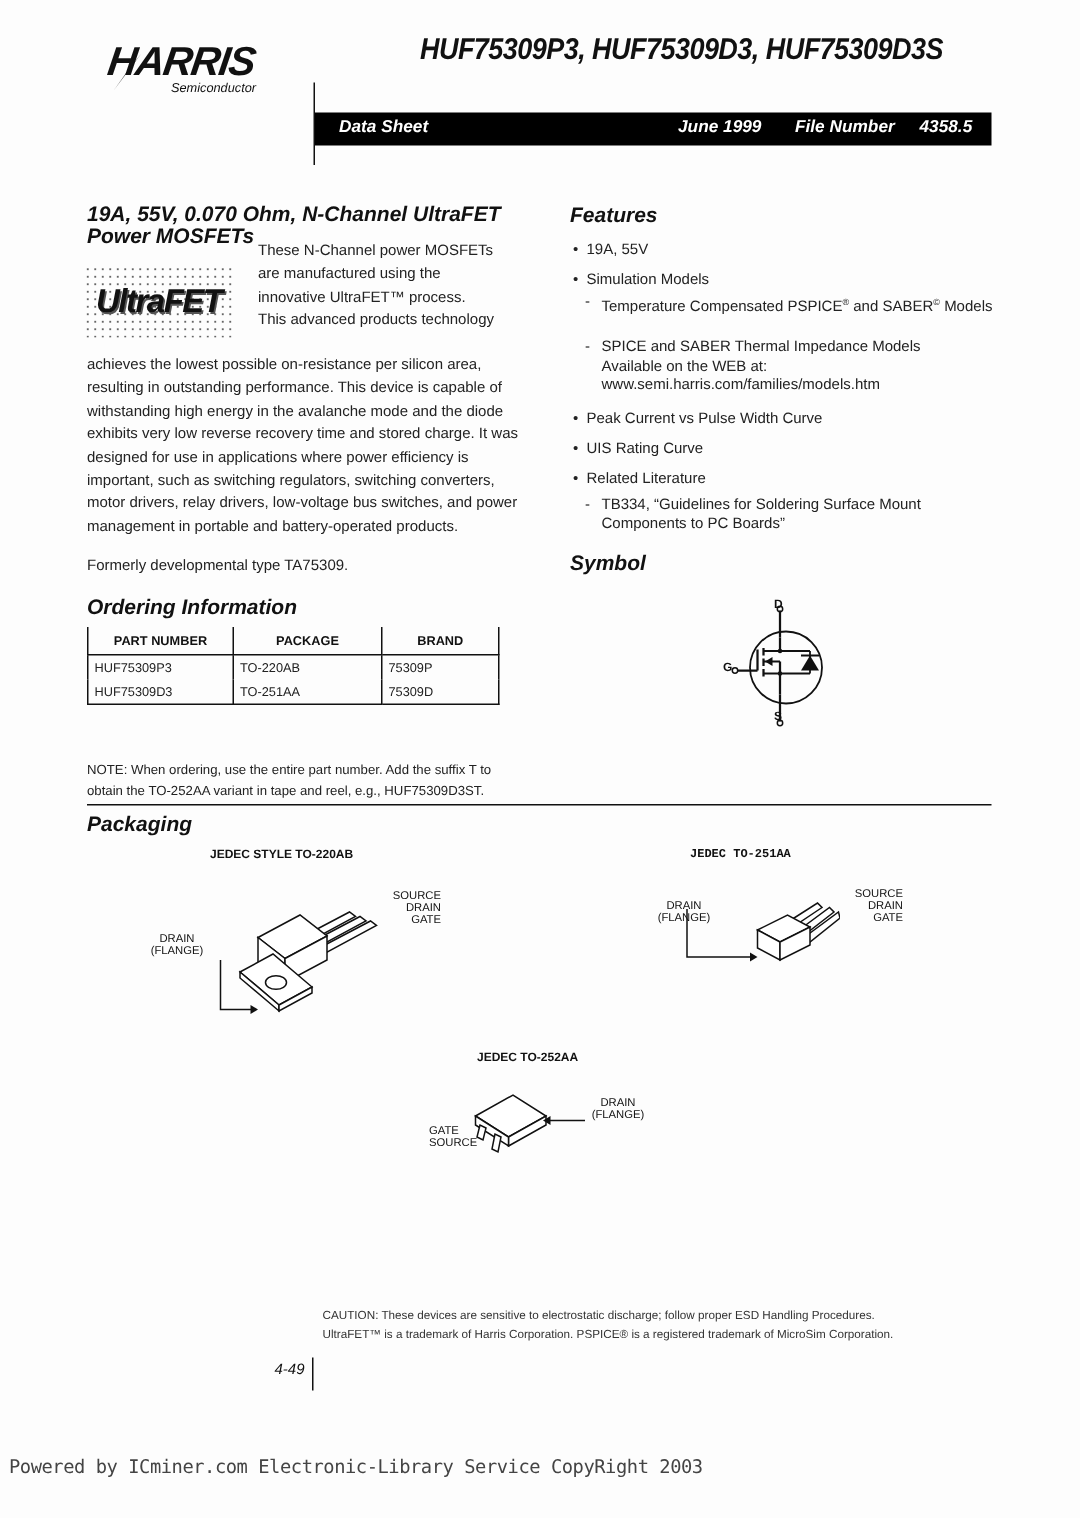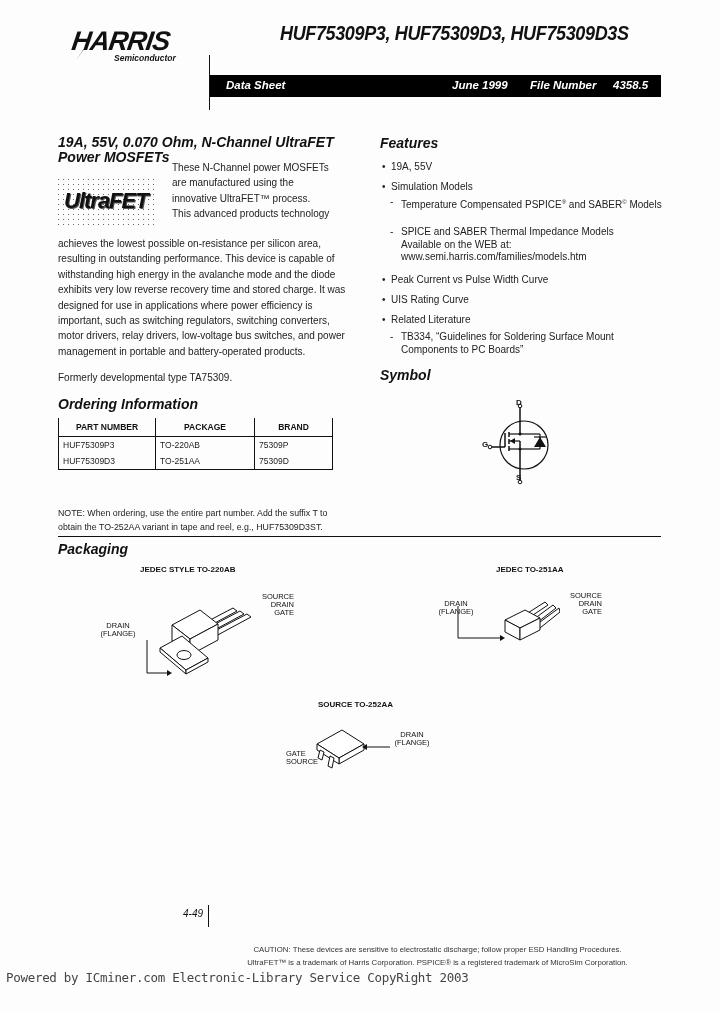--- a/index.html
+++ b/index.html
@@ -8,21 +8,21 @@
     background: #fdfdfd; color: #111;
     font-family: "Liberation Sans", sans-serif;
   }
   .abs { position: absolute; }
   .logo-harris {
     left: 72px; top: 26px; font-size: 27px; font-weight: bold; font-style: italic;
     letter-spacing: -1px; color: #111; transform: skewX(-8deg);
   }
   .logo-bolt { left: 76px; top: 36px; width: 30px; height: 24px; }
   .logo-sub {
-    left: 114px; top: 53px; font-size: 8.5px; font-style: italic; font-weight: bold;
+    left: 114px; top: 53px; font-size: 8.5px; font-style: italic; font-weight: normal;
   }
   .doc-title {
     left: 280px; top: 22px; font-size: 20px; font-weight: bold; font-style: italic;
     letter-spacing: -0.4px; transform: scaleX(0.9); transform-origin: left top;
   }
   .vline { left: 209px; top: 55px; width: 1px; height: 55px; background: #111; }
   .bar {
     left: 210px; top: 75px; width: 451px; height: 22px; background: #000; color: #fff;
     font-size: 11.5px; font-style: italic; font-weight: bold;
   }
@@ -65,22 +65,22 @@
   .sub-item { position: absolute; left: 390px; font-size: 10px; line-height: 12.5px; color: #222; }
   .sub-item .dash { position: absolute; left: 0; top: 0; }
   .sub-item .txt { position: absolute; left: 11px; top: 0; width: 270px; }
   .sup { font-size: 6px; vertical-align: super; }
   .sep { left: 58px; top: 536px; width: 603px; height: 1px; background: #111; }
   .pkg-label { font-size: 8px; font-weight: bold; color: #111; white-space: nowrap; }
   .pin-label { font-size: 7.5px; font-weight: normal; line-height: 8px; text-align: right; }
   .footer-line { left: 208px; top: 905px; width: 1px; height: 22px; background: #111; }
   .page-num { left: 183px; top: 908px; font-size: 10px; font-style: italic; }
   .footer-text {
-    left: 215px; top: 944px; width: 445px; font-size: 7.8px; line-height: 12.5px;
-    text-align: center; color: #333;
+    left: 215px; top: 871px; width: 445px; font-size: 7.8px; line-height: 12.5px;
+    text-align: left; color: #333;
   }
   .powered {
     left: 6px; top: 970px; font-family: "DejaVu Sans Mono", monospace; font-size: 12.5px;
     color: #444; white-space: nowrap; letter-spacing: -0.3px;
   }
 </style>
 </head>
 <body>
 
 <div class="abs logo-harris">HARRIS</div>
@@ -224,21 +224,21 @@
     <path d="M80 39 L108 24 L108 40 L80 55 Z"></path>
     <path d="M50 48 L72 36 L98 58 L76 70 Z"></path>
     <path d="M50 48 L76 70 L76 74 L50 52 Z"></path>
     <path d="M76 70 L98 58 L98 62 L76 74 Z"></path>
     <ellipse cx="74" cy="55" rx="7" ry="4.5"></ellipse>
   </g>
   <polyline points="37,40 37,73 60,73" fill="none" stroke="#111" stroke-width="1"></polyline>
   <path d="M57 70 L62 73 L57 76 Z" fill="#111"></path>
 </svg>
 
-<div class="abs pkg-label" style="left:496px; top:565px;">JEDEC TO-251AA</div>
+<div class="abs pkg-label" style="left:460px; top:565px;font-family:Liberation Mono, monospace;">JEDEC TO-251AA</div>
 <div class="abs pin-label" style="left:558px; top:592px; width:44px;">
   <div>SOURCE</div>
   <div>DRAIN</div>
   <div>GATE</div>
 </div>
 <div class="abs pin-label" style="left:434px; top:600px; width:44px; text-align:center;">
   <div>DRAIN</div>
   <div>(FLANGE)</div>
 </div>
 <svg class="abs" style="left:450px; top:600px;" width="110" height="50" viewBox="0 0 110 50">
@@ -247,21 +247,21 @@
     <path d="M86 25 L109 8 L110 12 L90 28 Z"></path>
     <path d="M70 18 L95 2 L98 5 L74 21 Z"></path>
     <path d="M55 20 L75 10 L90 18 L70 28 Z"></path>
     <path d="M55 20 L70 28 L70 40 L55 32 Z"></path>
     <path d="M70 28 L90 18 L90 30 L70 40 Z"></path>
   </g>
   <polyline points="8,6 8,38 52,38" fill="none" stroke="#111" stroke-width="1"></polyline>
   <path d="M50 35 L55 38 L50 41 Z" fill="#111"></path>
 </svg>
 
-<div class="abs pkg-label" style="left:318px; top:700px;">SOURCE TO-252AA</div>
+<div class="abs pkg-label" style="left:318px; top:700px;">JEDEC TO-252AA</div>
 <div class="abs pin-label" style="left:286px; top:750px; width:36px; text-align:left;">
   <div>GATE</div>
   <div>SOURCE</div>
 </div>
 <div class="abs pin-label" style="left:390px; top:731px; width:44px; text-align:center;">
   <div>DRAIN</div>
   <div>(FLANGE)</div>
 </div>
 <svg class="abs" style="left:312px; top:722px;" width="85" height="50" viewBox="0 0 85 50">
   <g fill="#fff" stroke="#111" stroke-width="1">

